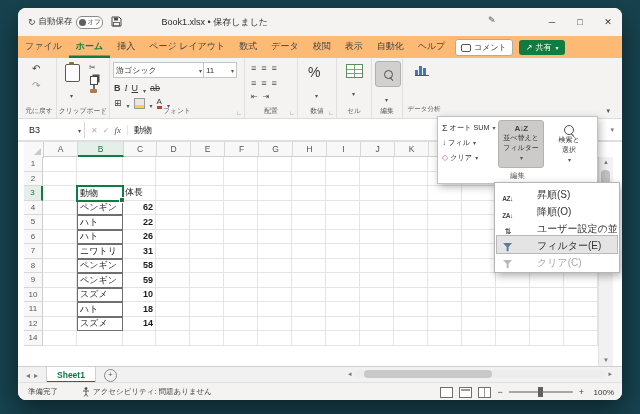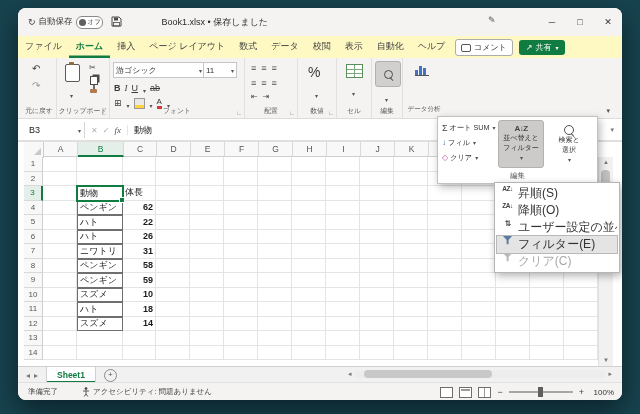--- a/index.html
+++ b/index.html
@@ -22,21 +22,21 @@
   .toggle .knob{width:7px;height:7px;border-radius:50%;background:#5f5f5f;margin-left:2px;}
   .toggle .tlabel{font-size:6.5px;color:#444;margin-left:2px;}
   .i-floppy{margin-left:8px;}
   .doc-title{margin-left:40px;font-size:9px;color:#2b2b2b;white-space:nowrap;}
   .lens{display:inline-block;width:7px;height:7px;border:1.4px solid #4e4e4e;border-radius:50%;position:relative;}
   .lens::after{content:"";position:absolute;width:1.4px;height:4px;background:#4e4e4e;left:6px;top:6px;transform:rotate(-45deg);}
   .tb-pen{position:absolute;left:470px;top:7px;font-size:9px;color:#4e4e4e;}
   .winctrl{position:absolute;right:0;top:0;height:28px;display:flex;}
   .wbtn{width:28px;height:28px;display:flex;align-items:center;justify-content:center;font-size:9px;color:#333;}
   
-  .tabrow{position:absolute;left:0;top:28px;width:100%;height:22px;background:#fef9c3;display:flex;align-items:flex-end;}
+  .tabrow{position:absolute;left:0;top:28px;width:100%;height:22px;background:#fdba74;display:flex;align-items:flex-end;}
   .tab{font-size:9px;color:#444;padding:4px 7px 5px 7px;white-space:nowrap;}
   .tab.active{color:#107c41;font-weight:bold;box-shadow:inset 0 -2.5px 0 #107c41;}
   .tabrow-right{position:absolute;top:31px;left:437px;display:flex;gap:6px;align-items:center;}
   .btn-comment{height:15px;border:1px solid #acacac;border-radius:3px;background:#fff;display:flex;align-items:center;gap:3px;padding:0 5px;font-size:8px;color:#333;}
   .i-bubble{width:8px;height:6px;border:1px solid #555;border-radius:2px;}
   .btn-share{height:15px;border-radius:3px;background:#107c41;color:#fff;display:flex;align-items:center;gap:3px;padding:0 7px;font-size:8px;}
   .btn-share .sh{font-size:8px;}
   .btn-share .cv::after{color:#fff;}
   
   .ribbon{position:absolute;left:0;top:50px;width:100%;height:60px;background:#f5f3f2;border-bottom:1px solid #dcdcdc;display:flex;padding-left:4px;}
@@ -161,21 +161,21 @@
   .bb-find{left:108px;}
   .i-az{margin-top:3px;font-size:8px;font-weight:bold;color:#444;letter-spacing:-0.5px;}
   .i-az .dn{font-weight:normal;}
   .bb-find .lens{margin-top:5px;width:8px;height:8px;}
   .bb-find .lens::after{left:7px;top:7px;}
   .bbl{line-height:1.25;margin-top:1px;white-space:nowrap;}
   .bigbtn .cv{margin-top:1px;}
   .fly-footer{position:absolute;left:0;bottom:2px;width:100%;text-align:center;font-size:7.5px;color:#555;}
   
   .sortmenu{position:absolute;left:476px;top:174px;width:126px;background:#fff;border:1px solid #b7b5b3;box-shadow:2px 3px 8px rgba(0,0,0,.3);z-index:60;padding:2px;box-sizing:border-box;}
-  .mitem{height:17px;display:flex;align-items:flex-start;gap:4px;padding:0 4px;font-size:12px;color:#333;white-space:nowrap;overflow:hidden;}
+  .mitem{height:17px;display:flex;align-items:flex-end;gap:23px;padding:0 4px;font-size:10px;color:#333;white-space:nowrap;overflow:hidden;}
   .mitem.highlighted{background:#e4e4e4;outline:1px solid #b8b8b8;}
   .mitem.disabled{color:#a8a8a8;}
   .smi{flex:none;width:13px;text-align:center;font-size:6.5px;color:#444;font-weight:bold;letter-spacing:-0.5px;}
   .smi.sort-asc::before{content:"AZ\2193";}
   .smi.sort-desc::before{content:"ZA\2193";}
   .smi.custom-sort::before{content:"\21C5";font-size:8px;}
   .smi.reapply::before{content:"\21BB";font-size:8px;}
   .funnelshape{display:inline-block;width:9px;height:9px;background:#5b7c9e;clip-path:polygon(0 0,100% 0,62% 45%,62% 92%,40% 92%,40% 45%);}
   .mitem.disabled .funnelshape{background:#b9b9b9;}
   .mitem.disabled .smi{color:#b0b0b0;}
@@ -586,39 +586,20 @@
           <div class="cell" style="width: 34px;"></div>
           <div class="cell" style="width: 34px;"></div>
           <div class="cell" style="width: 34px;"></div>
           <div class="cell" style="width: 34px;"></div>
           <div class="cell" style="width: 34px;"></div>
           <div class="cell" style="width: 34px;"></div>
           <div class="cell" style="width: 34px;"></div>
           <div class="cell" style="width: 34px;"></div>
         </div>
         <div class="grow">
-          <div class="rowhead">13</div>
-          <div class="cell" style="width: 34px;"></div>
-          <div class="cell" style="width: 46px;"></div>
-          <div class="cell" style="width: 33px;"></div>
-          <div class="cell" style="width: 34px;"></div>
-          <div class="cell" style="width: 34px;"></div>
-          <div class="cell" style="width: 34px;"></div>
-          <div class="cell" style="width: 34px;"></div>
-          <div class="cell" style="width: 34px;"></div>
-          <div class="cell" style="width: 34px;"></div>
-          <div class="cell" style="width: 34px;"></div>
-          <div class="cell" style="width: 34px;"></div>
-          <div class="cell" style="width: 34px;"></div>
-          <div class="cell" style="width: 34px;"></div>
-          <div class="cell" style="width: 34px;"></div>
-          <div class="cell" style="width: 34px;"></div>
-          <div class="cell" style="width: 34px;"></div>
-        </div>
-        <div class="grow">
           <div class="rowhead">14</div>
           <div class="cell" style="width: 34px;"></div>
           <div class="cell" style="width: 46px;"></div>
           <div class="cell" style="width: 33px;"></div>
           <div class="cell" style="width: 34px;"></div>
           <div class="cell" style="width: 34px;"></div>
           <div class="cell" style="width: 34px;"></div>
           <div class="cell" style="width: 34px;"></div>
           <div class="cell" style="width: 34px;"></div>
           <div class="cell" style="width: 34px;"></div>

